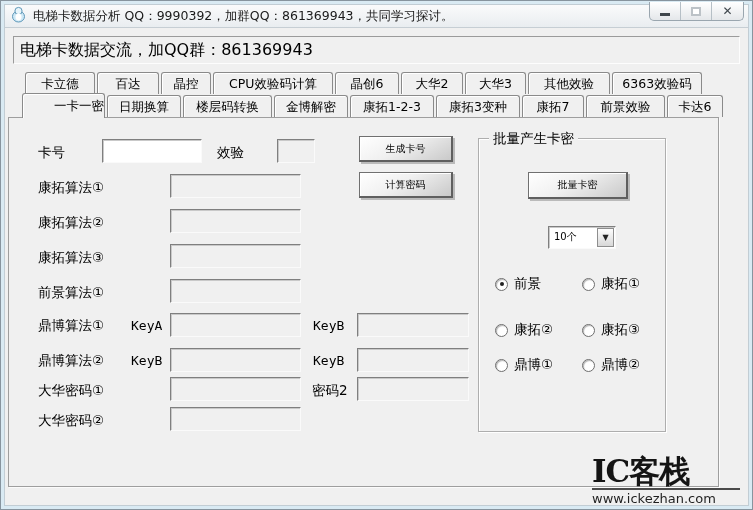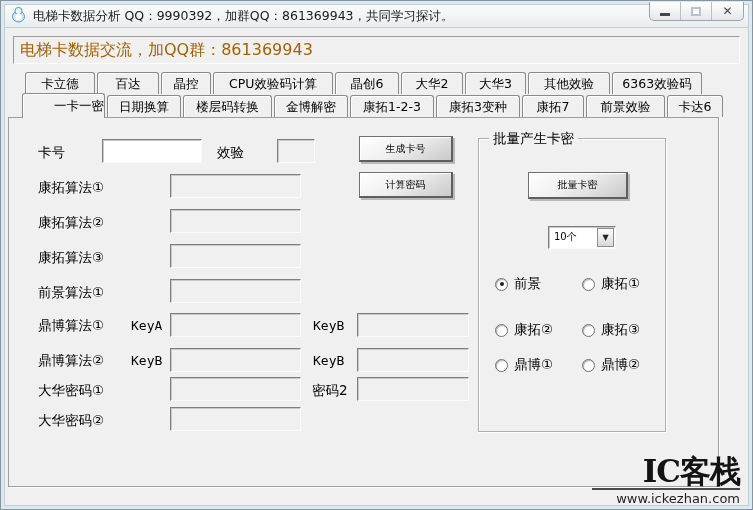--- a/index.html
+++ b/index.html
@@ -62,21 +62,21 @@
                background:linear-gradient(#fdfdfd,#d8d8d8); border:1px solid #8e8e8e;
                font-size:8px; display:flex; align-items:center; justify-content:center; color:#222; }
 
   .radio-item { position:absolute; display:flex; align-items:center; gap:6px; cursor:pointer; }
   .radio { width:13px; height:13px; border-radius:50%; background:#fff; border:1px solid #6e6e6e;
            box-shadow:inset 1px 1px 1px #b5b5b5; position:relative; flex:none; }
   .radio.checked::after { content:""; position:absolute; left:3.5px; top:3.5px; width:4px; height:4px;
            border-radius:50%; background:#222; }
   .radio-label { font-size:13.5px; white-space:nowrap; }
 
-  .watermark { position:absolute; right:13px; bottom:4px; width:148px; text-align:right; z-index:10; }
+  .watermark { position:absolute; right:13px; bottom:4px; width:148px; text-align:left; z-index:10; }
   .wm-logo { font-family:"DejaVu Serif",serif; font-weight:bold; font-size:31px; line-height:32px;
              color:#141414; letter-spacing:-1px; }
   .wm-url { border-top:2px solid #4a4a4a; margin-top:1px; padding-top:1px; font-size:13px; color:#1f1f1f; }
 </style>
 </head>
 <body>
 
 <div class="frame"></div>
 
 <div class="titlebar">
@@ -94,21 +94,21 @@
       </div>
     <div class="win-btn">
         <span class="glyph-max"></span>
       </div>
     <div class="win-btn">
         <span class="glyph-close">✕</span>
       </div>
   </div>
 </div>
 
-<div class="banner" style="color: #a16207;">电梯卡数据交流，加QQ群：861369943</div>
+<div class="banner" style="color: #000000;">电梯卡数据交流，加QQ群：861369943</div>
 
 <div class="tabrow" style="left:25px;top:72px">
   <div class="tab" style="width:70px">卡立德</div>
   <div class="tab" style="width:62px">百达</div>
   <div class="tab" style="width:50px">晶控</div>
   <div class="tab" style="width:120px">CPU效验码计算</div>
   <div class="tab" style="width:64px">晶创6</div>
   <div class="tab" style="width:62px">大华2</div>
   <div class="tab" style="width:61px">大华3</div>
   <div class="tab" style="width:82px">其他效验</div>

